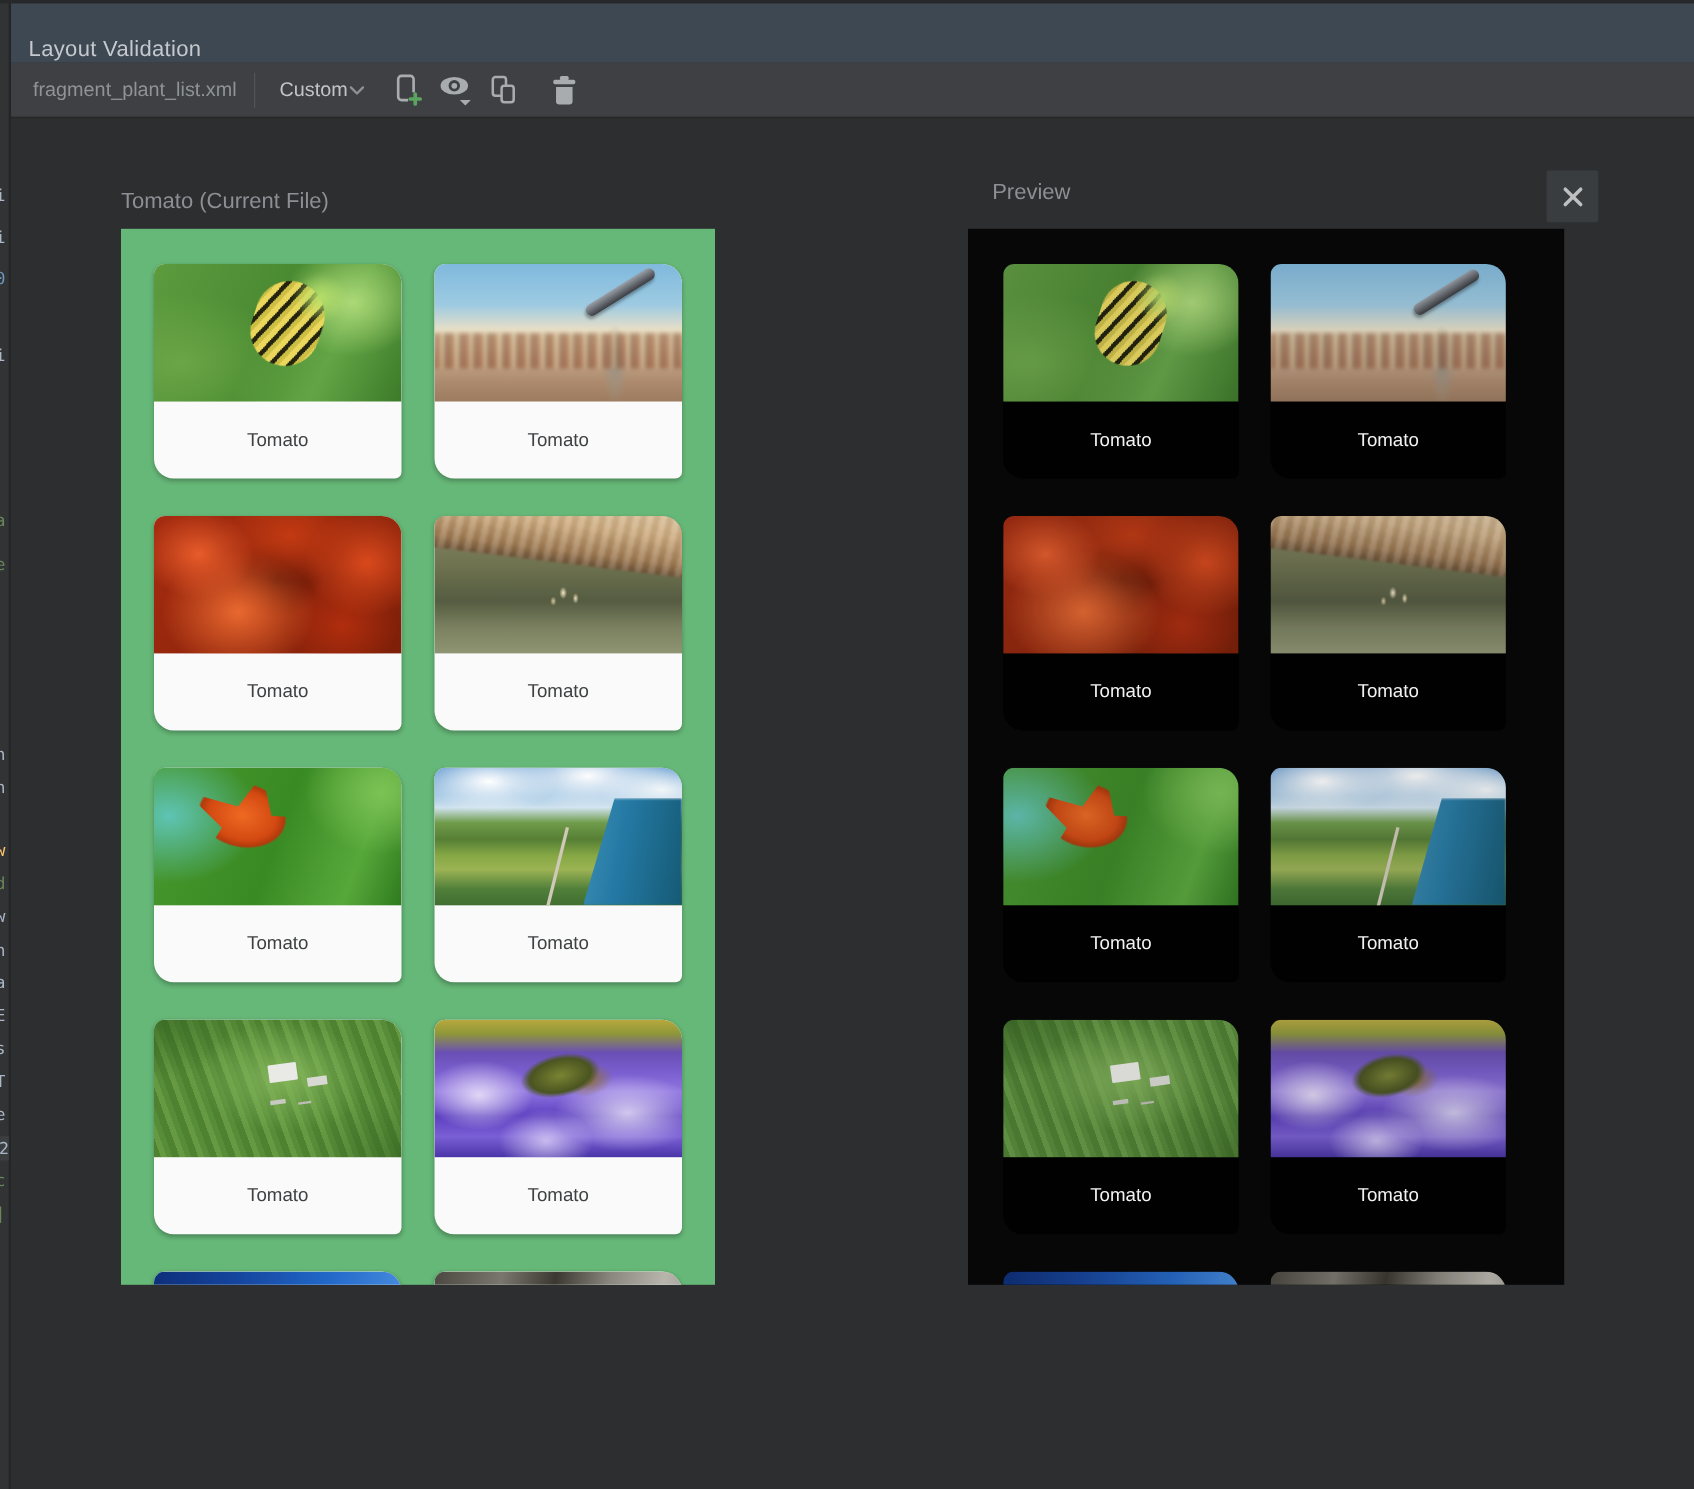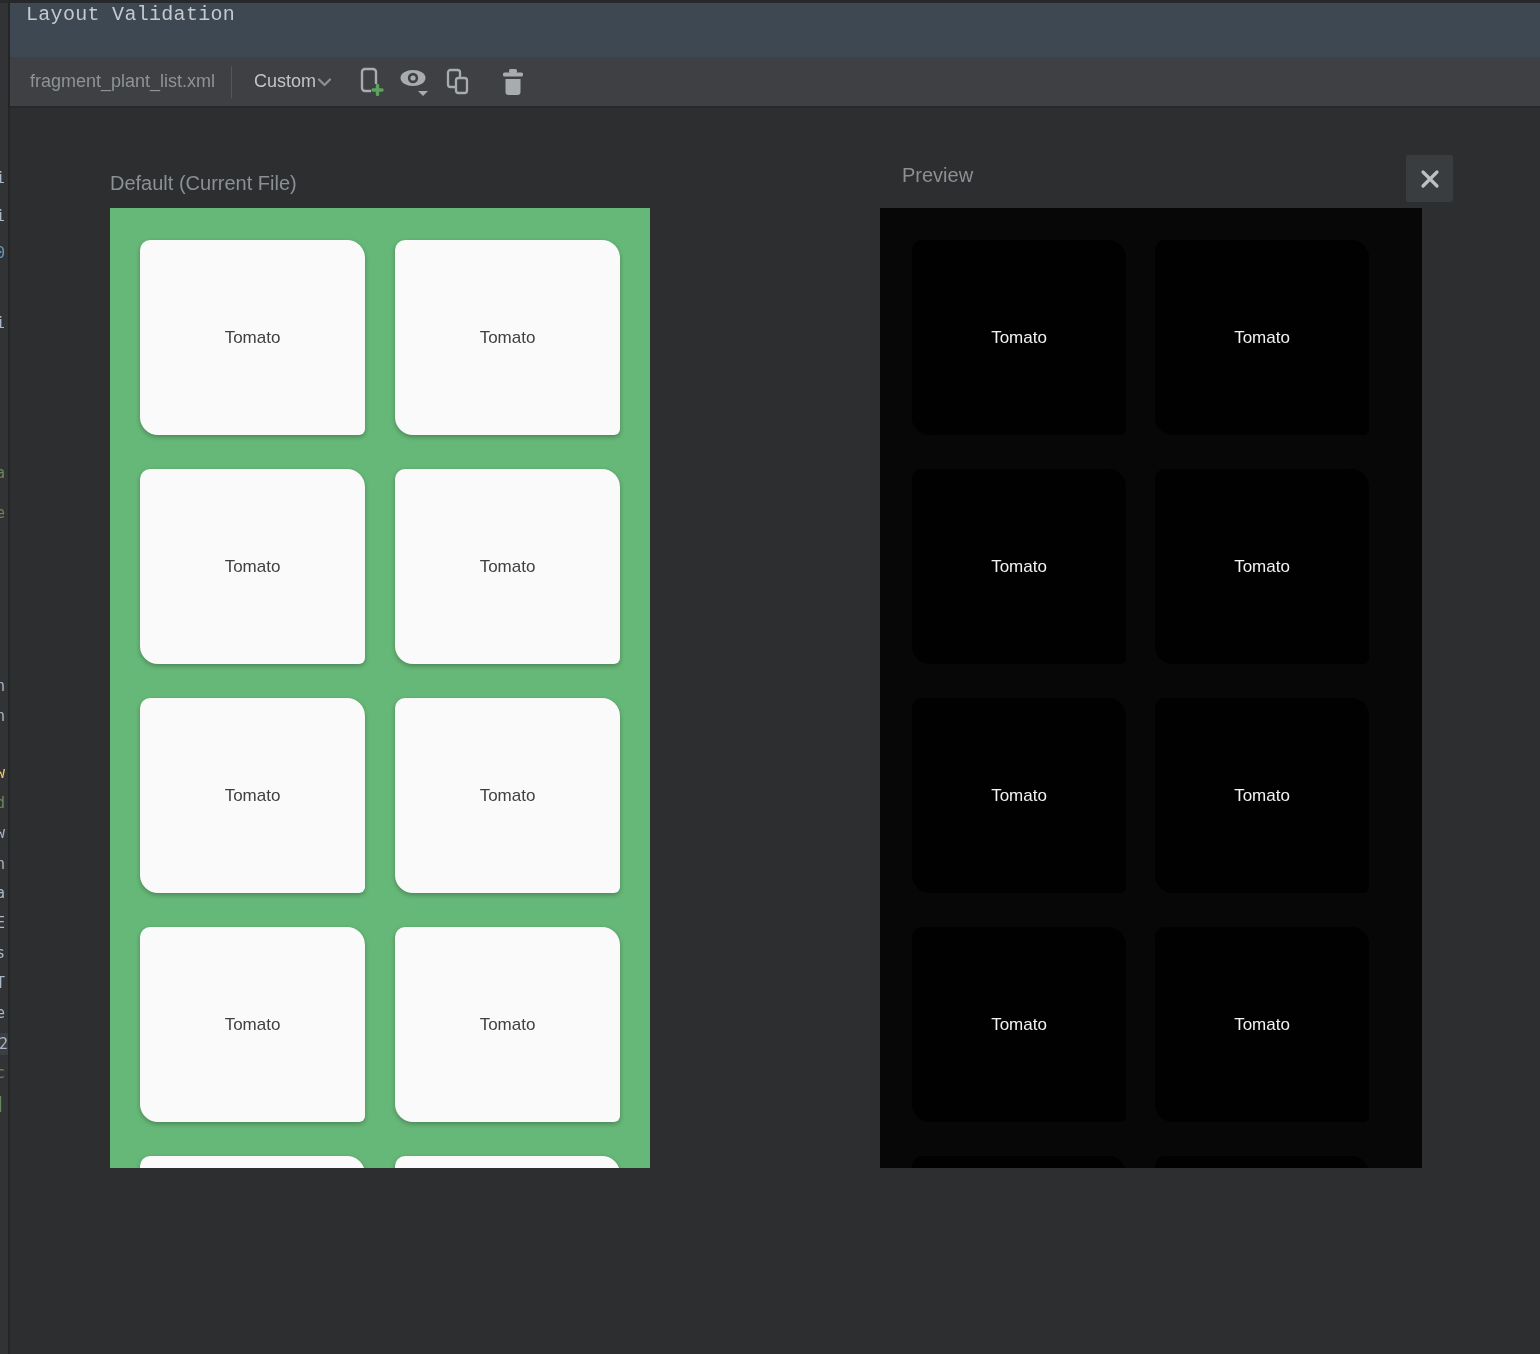--- a/index.html
+++ b/index.html
@@ -17,21 +17,21 @@
     background:#323335; border-right:2px solid #242527; overflow:hidden; z-index:5;
   }
   .edge-strip span {
     position:absolute; left:-4px; font-family:"DejaVu Sans Mono", monospace;
     font-size:15px; line-height:20px; white-space:pre;
   }
 
   
   .titlebar {
     position:absolute; left:10px; top:3px; right:0; height:54px;
-    background:#3D4853; display:flex; align-items:flex-start; padding-left:16px;font-family:Liberation Mono, monospace;
+    background:#3D4853; display:flex; align-items:flex-end; padding-left:16px;
   }
   .titlebar-title { font-size:20px; color:#C5C9CD; letter-spacing:.3px; }
 
   
   .toolbar {
     position:absolute; left:10px; top:57px; right:0; height:51px;
     background:#3E4043; border-bottom:2px solid #26282A;
     display:flex; align-items:center; padding-left:20px;
   }
   .toolbar-file { font-size:18px; color:#8F9396; margin-right:16px;text-align:right; }
@@ -64,21 +64,21 @@
   }
   #panel-default {
     left:110px; width:540px; padding:32px 30px 0 30px;
     grid-template-columns:225px 225px; column-gap:30px; row-gap:34px; grid-auto-rows:195px;
   }
   #panel-preview {
     left:880px; width:542px; padding:32px 29px 0 32px;
     grid-template-columns:214px 214px; column-gap:29px; row-gap:34px; grid-auto-rows:195px;
   }
   .card {
-    display:flex; flex-direction:row; overflow:hidden;
+    display:flex; flex-direction:column; overflow:hidden;
     border-radius:10px 18px 6px 18px;
   }
   #panel-default .card { box-shadow:0 2px 5px rgba(0,0,0,.28); }
   .card-image { position:relative; height:125px; flex:none; overflow:hidden; }
   #panel-preview .card-image { filter:brightness(.93) saturate(.95); }
   .card-label {
     flex:1; display:flex; align-items:center; justify-content:center; font-size:17px;
   }
   .card-image::before, .card-image::after { content:""; position:absolute; }
 
@@ -253,21 +253,21 @@
 
     <div class="icon-btn trash">
       <svg width="26" height="28" viewBox="0 0 26 28">
         <rect x="9" y="1" width="8" height="4" rx="1.5" fill="#A9ACAF"></rect>
         <rect x="3" y="4.5" width="20" height="4" rx="1.5" fill="#A9ACAF"></rect>
         <path d="M5.5 11h15v13a3 3 0 0 1-3 3h-9a3 3 0 0 1-3-3z" fill="#A9ACAF"></path>
       </svg>
     </div>
   </div>
 
-  <div class="panel-title" id="default-title">Default (Current File)</div>
+  <div class="panel-title" id="default-title">Tomato (Current File)</div>
   <div class="panel-title" id="preview-title">Preview</div>
 
   <div class="close-btn">
     <svg width="22" height="22" viewBox="0 0 22 22">
       <path d="M4 4 L18 18 M18 4 L4 18" stroke="#BDBFC1" stroke-width="3.2" stroke-linecap="round"></path>
     </svg>
   </div>
 
   <div class="panel" id="panel-default" style="background: rgb(102, 184, 120);">
       <div class="card" style="background: rgb(250, 250, 250);">

